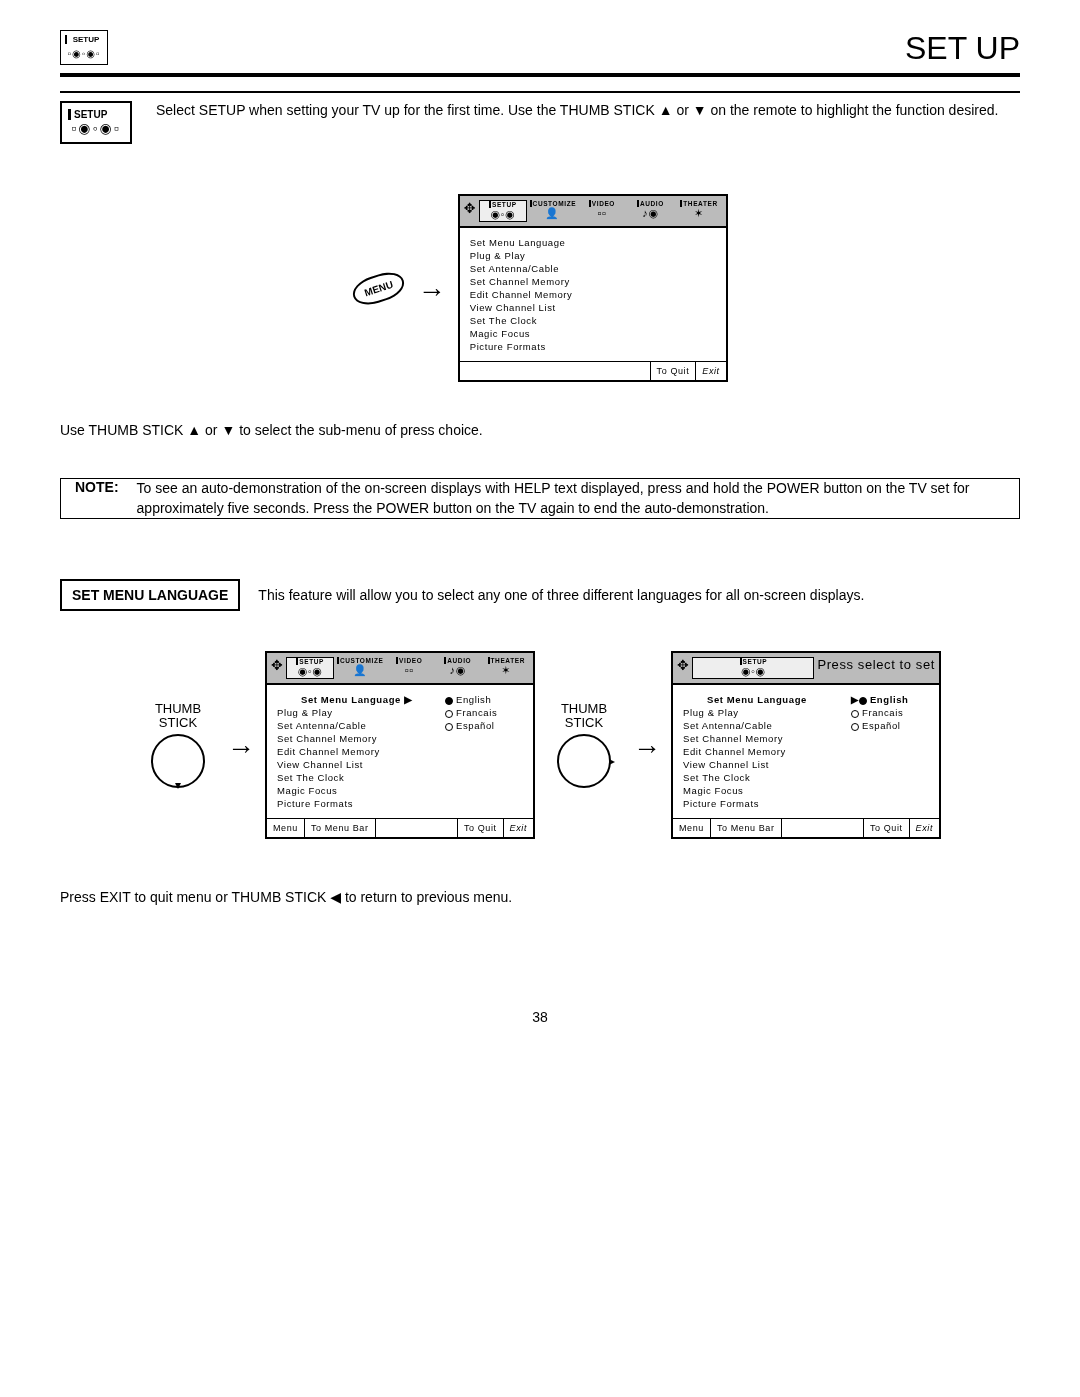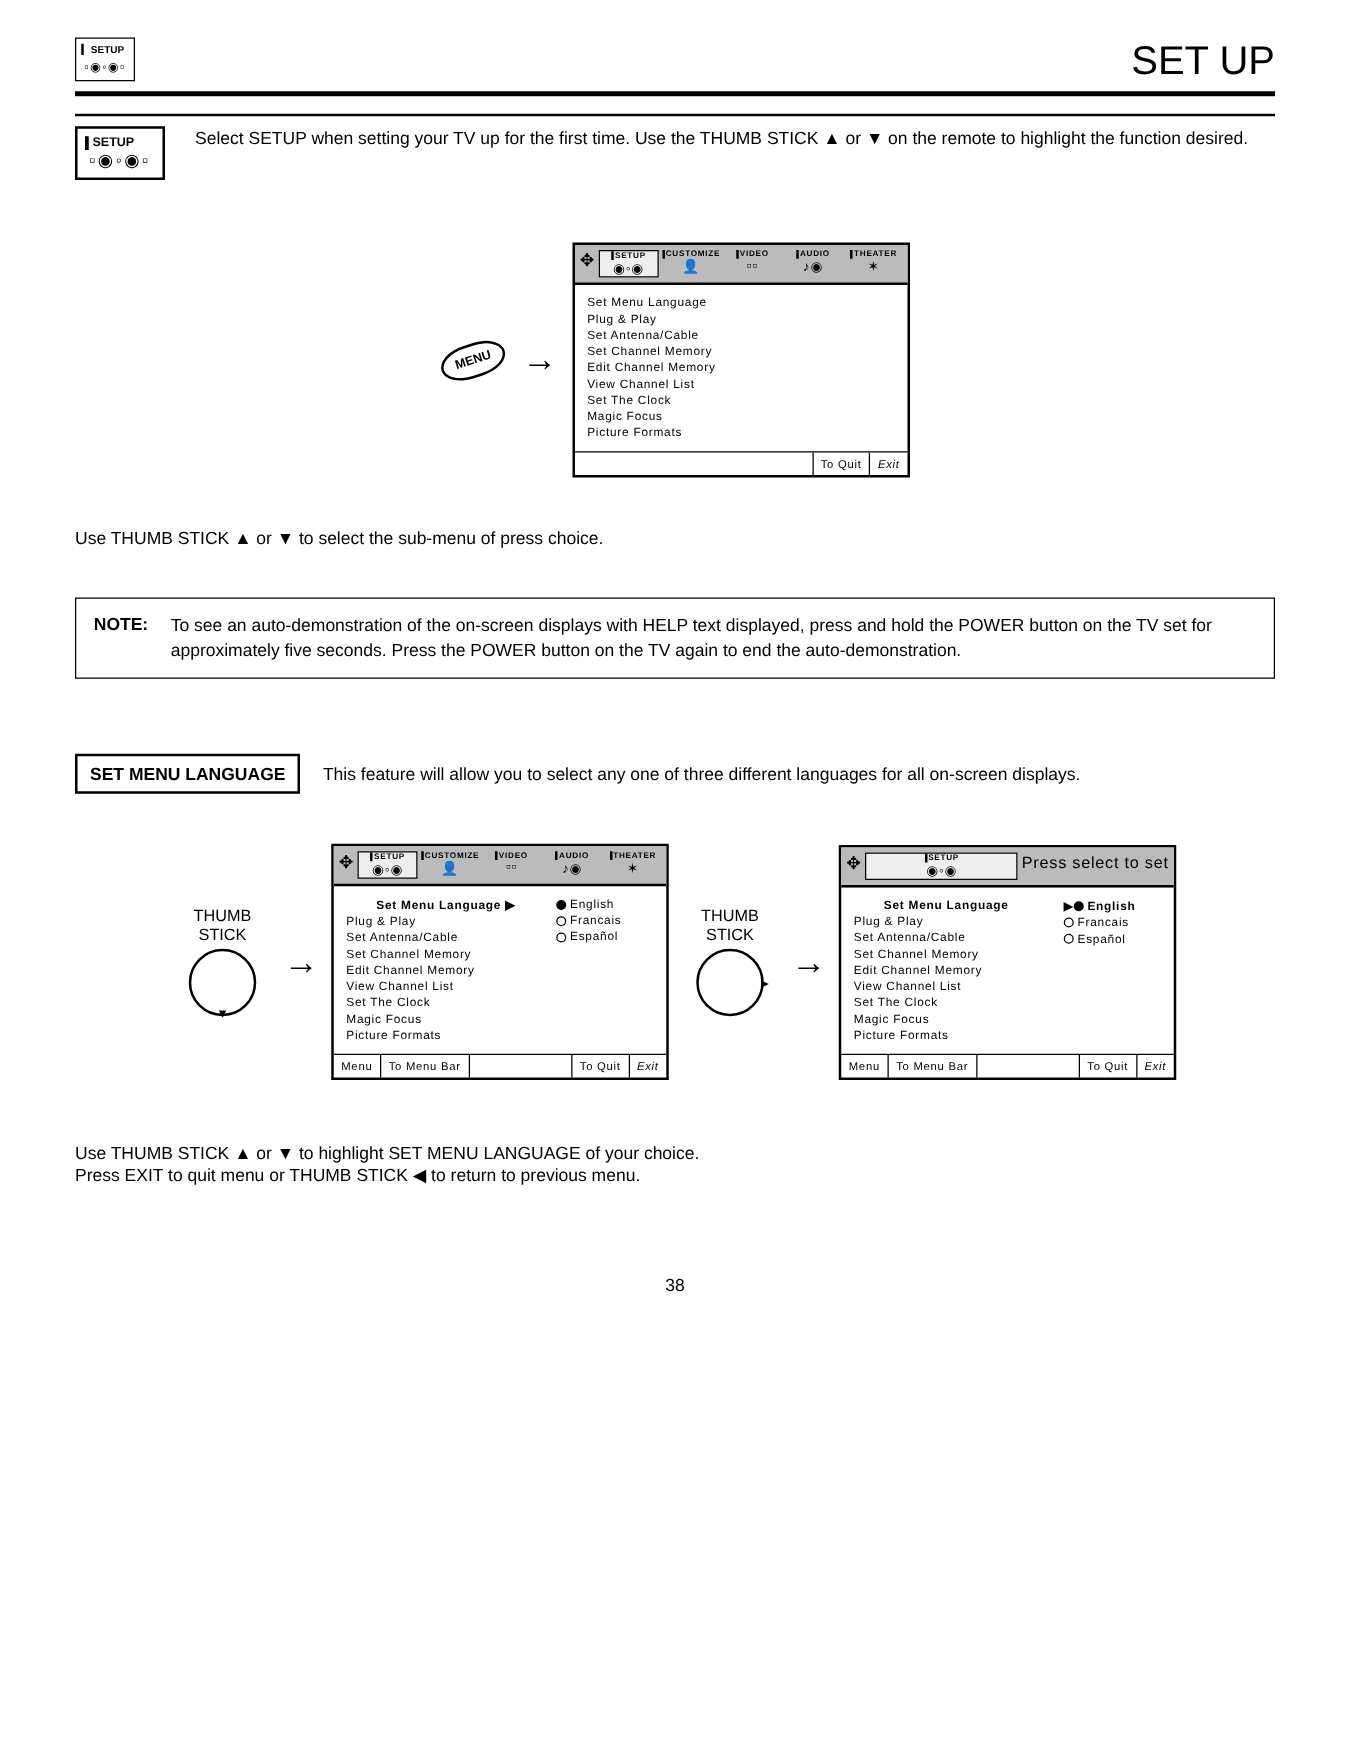--- a/index.html
+++ b/index.html
@@ -140,21 +140,21 @@
     border-right: 1px solid #000;
     white-space: nowrap;
     text-align: right;
   }
   .osd-foot .cell:last-child { border-right: none; font-style: italic; }
   .osd-foot .spacer { flex: 1; border-right: 1px solid #000; }
 
   .sub-instr { margin: 0 0 40px 0; }
   .note-box {
     border: 1.5px solid #000;
-    padding: 12px 14px;
+    padding: 0 14px;
     display: flex;
     gap: 18px;
     margin-bottom: 60px;
   }
   .note-label { font-weight: bold; white-space: nowrap; }
   .note-text { line-height: 1.4; }
 
   .section-row { display: flex; align-items: center; gap: 18px; margin-bottom: 40px; }
   .section-tag { border: 2px solid #000; padding: 6px 10px; font-weight: bold; font-size: 14px; white-space: nowrap; }
   .section-desc { font-size: 14px; }
@@ -167,21 +167,21 @@
     margin-bottom: 50px;
   }
   .thumb-col { text-align: center; width: 78px; }
   .thumb-lbl { font-size: 13px; line-height: 1.1; margin-bottom: 4px; }
   .thumb-circle { width: 54px; height: 54px; border: 2.5px solid #000; border-radius: 50%; margin: 0 auto; position: relative; }
   .thumb-circle::after { content: "▾"; position: absolute; left: 50%; bottom: -6px; transform: translateX(-50%); font-size: 12px; }
   .thumb-circle.rt::after { content: "▸"; left: auto; right: -6px; bottom: 50%; transform: translateY(50%); }
 
   .instr-block p { margin: 2px 0; }
 
-  .pagenum { text-align: center; margin-top: 72px; font-size: 14px; }
+  .pagenum { text-align: center; margin-top: 104px; font-size: 14px; }
 </style>
 </head>
 <body>
 
 <div class="header-row">
   <div class="setup-icon-small">
     <span class="lbl">SETUP</span>
     <span class="dots">▫◉◦◉▫</span>
   </div>
   <div class="page-title">Set Up</div>
@@ -350,17 +350,16 @@
       <div class="cell">Menu</div>
       <div class="cell">To Menu Bar</div>
       <div class="spacer"></div>
       <div class="cell">To Quit</div>
       <div class="cell">Exit</div>
     </div>
   </div>
 </div>
 
 <div class="instr-block">
-  <p>Use THUMB STICK ▲ or ▼ to highlight SET MENU LANGUAGE of your choice.</p>
   <p>Press EXIT to quit menu or THUMB STICK ◀ to return to previous menu.</p>
 </div>
 
 <div class="pagenum">38</div>
 
 </body></html>

